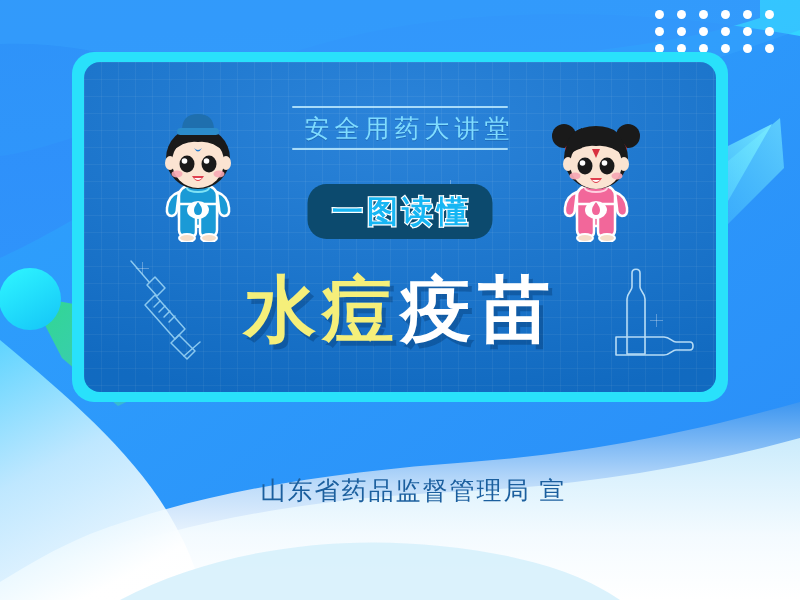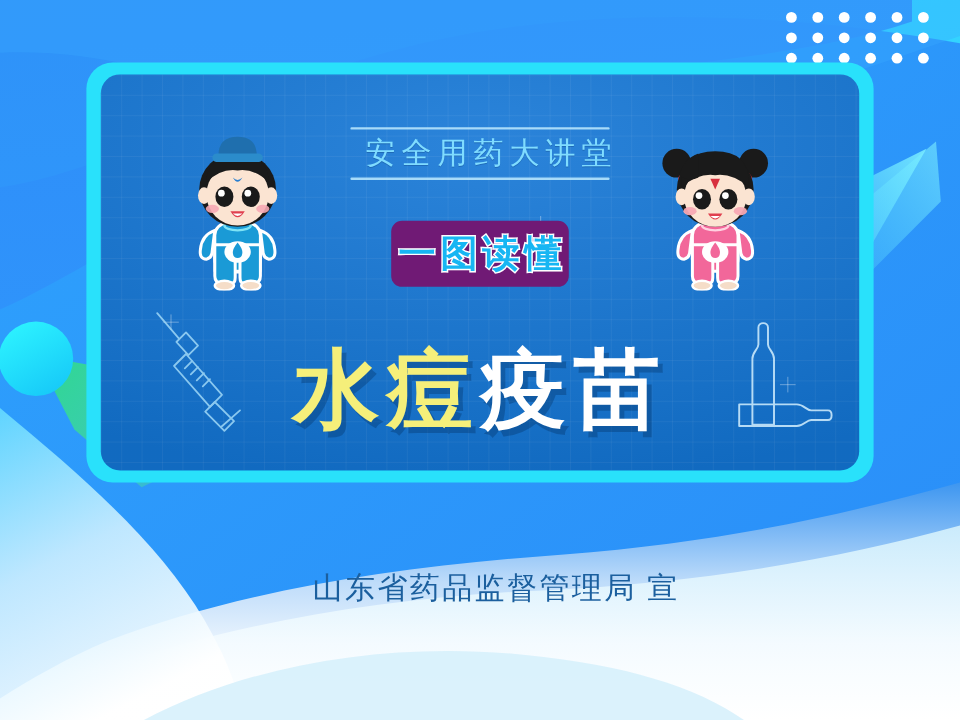--- a/index.html
+++ b/index.html
@@ -81,37 +81,37 @@
     color:#7fdcff;
     text-shadow:0 1px 0 rgba(0,40,90,.25);
     padding:3px 0 3px 19px;
     font-weight:400;
   }
 
   
   #badge {
     position:absolute; left:50%; top:184px;
     transform:translateX(-50%);
-    width:148px; height:55px;
-    border-radius:9px;
-    background:#701a75;
+    width:185px; height:55px;
+    border-radius:19px;
+    background:#0c4a6e;
     display:flex; align-items:center; justify-content:center;
   }
   #badge-text {
     font-size:31px; line-height:31px; letter-spacing:4px;
     font-weight:700;
     color:#17b6f3;
     -webkit-text-stroke:2.4px #ffffff;
     paint-order:stroke fill;
     padding-left:4px;
   }
 
   
   #main-title {
-    position:absolute; left:0; right:0; top:284px;
+    position:absolute; left:0; right:0; top:268px;
     text-align:center;
     white-space:nowrap;
     font-size:72px; line-height:82px;
     font-weight:900;
     letter-spacing:6px;
   }
   #main-title span { display:inline-block; }
   .tt-yellow {
     color:#f5ef7a;
     text-shadow:4px 5px 0 rgba(0,45,95,.33);

